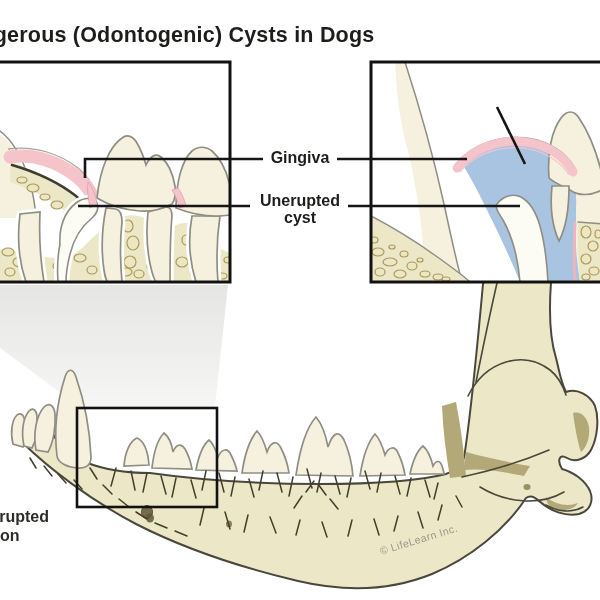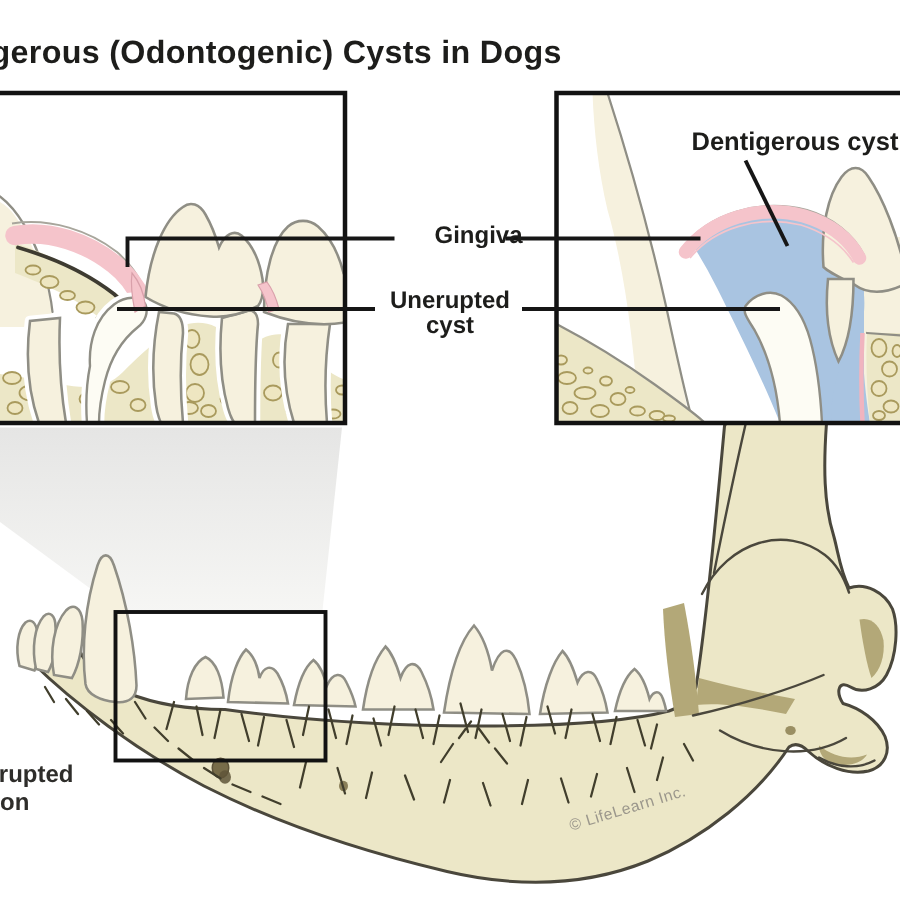--- a/index.html
+++ b/index.html
@@ -9,21 +9,21 @@
   }
   html,body{margin:0;padding:0;}
   body{width:600px;height:600px;overflow:hidden;position:relative;background:#fff;
        font-family:"Liberation Sans","DejaVu Sans",sans-serif;}
   .stage{position:absolute;inset:0;}
   svg{position:absolute;left:0;top:0;}
   .title{position:absolute;left:-61px;top:9px;font-size:21.5px;font-weight:700;color:var(--ink);
          white-space:nowrap;letter-spacing:.2px;}
   .lbl{position:absolute;font-size:16px;font-weight:700;color:var(--ink);white-space:nowrap;}
   .lbl-center{left:230px;width:140px;text-align:center;}
-  .gingiva{top:149px;margin-left:19px;}
+  .gingiva{top:149px;}
   .unerupted{top:192px;line-height:17px;}
   .cystlbl{left:461px;top:85px;font-size:17px;}
   .capline{position:absolute;font-size:16px;font-weight:700;color:#2e2d2a;white-space:nowrap;}
   .cap1{left:-31px;top:508px;}
   .cap2{left:-48px;top:527px;}
   .credit{position:absolute;left:380px;top:545px;font-size:10.5px;color:var(--credit);
           letter-spacing:.4px;transform:rotate(-17deg);transform-origin:left center;white-space:nowrap;}
   
   .bone{fill:var(--bone);stroke:var(--jawol);stroke-width:2;}
   .tooth{fill:var(--tooth);stroke:var(--olgray);stroke-width:1.7;}
@@ -233,20 +233,19 @@
 
 <h1 class="title">Dentigerous (Odontogenic) Cysts in Dogs</h1>
 
 <div class="lbl lbl-center gingiva">Gingiva</div>
 
 <div class="lbl lbl-center unerupted">
   <div>Unerupted</div>
   <div>cyst</div>
 </div>
 
-<div class="lbl cystlbl">Dentigerous cyst</div>
 
 <div class="capline cap1">Unerupted</div>
 <div class="capline cap2">dentition</div>
 
 <div class="credit">© LifeLearn Inc.</div>
 
 </div>
 
 </body></html>

